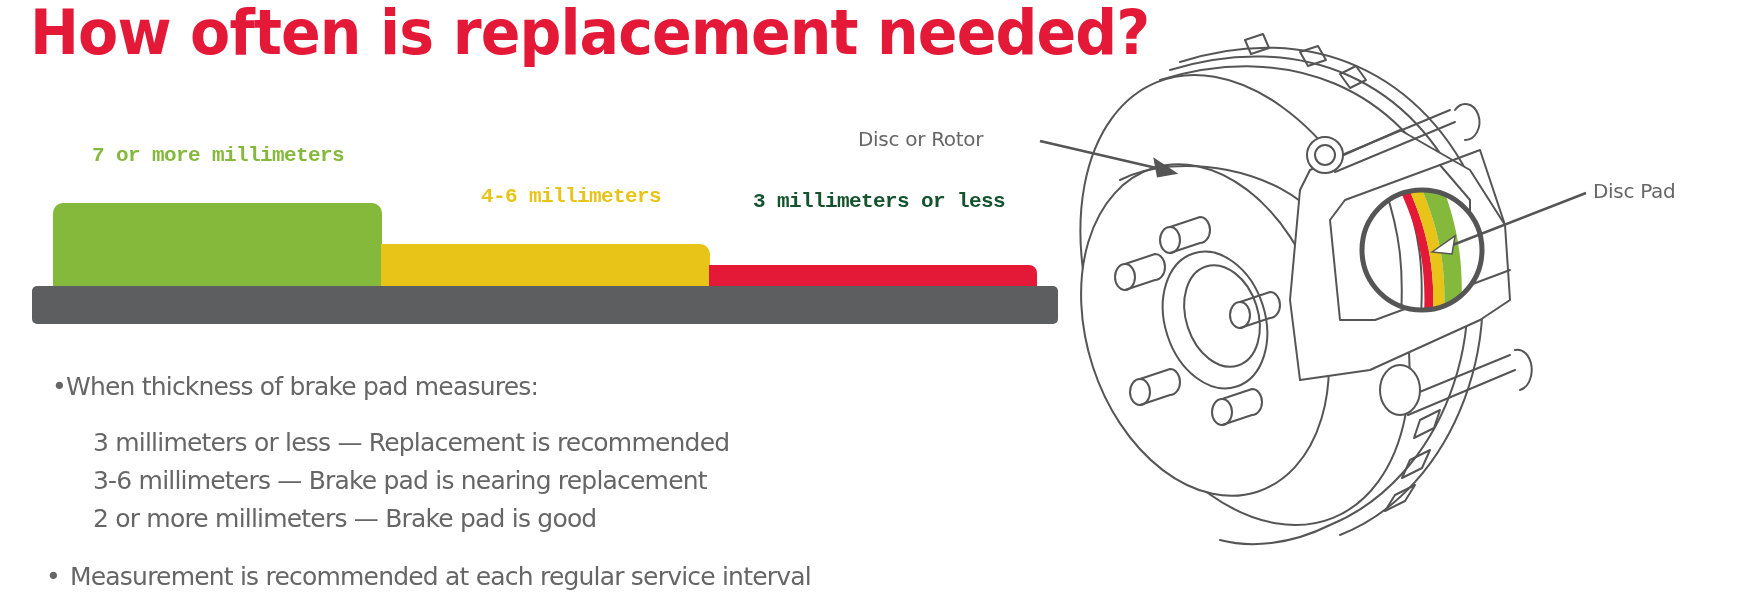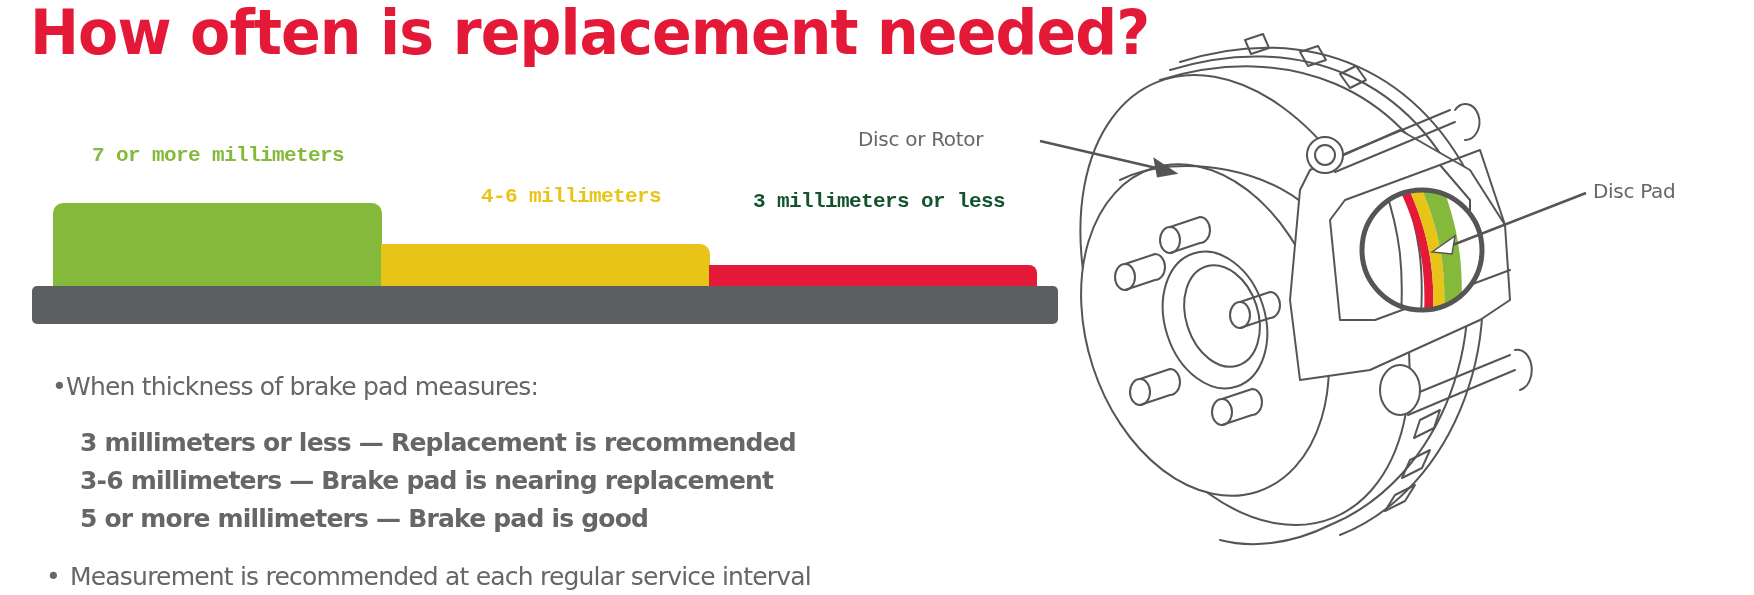--- a/index.html
+++ b/index.html
@@ -4,21 +4,21 @@
   <style>
     html, body { margin: 0; padding: 0; background: #ffffff; }
     body { width: 1754px; height: 595px; position: relative; overflow: hidden; font-family: "Liberation Sans", "DejaVu Sans", sans-serif; }
     .title { position: absolute; left: 30px; top: -4px; font-size: 63px; font-weight: 700; color: #e31937; letter-spacing: -1px; white-space: nowrap; font-family: "DejaVu Sans", sans-serif; transform: scaleX(0.93); transform-origin: left top; }
     .lvl-label { position: absolute; font-family: Liberation Mono, monospace; font-weight: 700; font-size: 21px; white-space: nowrap; letter-spacing: -0.6px; }
     .bar { position: absolute; }
     .base { position: absolute; left: 32px; top: 286px; width: 1026px; height: 38px; background: #5d5e60; border-radius: 5px; }
     .bullets { position: absolute; left: 42px; top: 372px; color: #666666; font-family: "DejaVu Sans", sans-serif; font-size: 25px; letter-spacing: -0.8px; }
     .bullet { position: absolute; white-space: nowrap; }
     .bullet .dot { display: inline-block; width: 24px; }
-    .sub { position: absolute; white-space: nowrap; left: 38px; font-weight: bold; }
+    .sub { position: absolute; white-space: nowrap; left: 51px; }
     .diagram { position: absolute; left: 0; top: 0; width: 1754px; height: 595px; }
     .callout { position: absolute; color: #666666; font-family: "DejaVu Sans", sans-serif; font-size: 20px; white-space: nowrap; letter-spacing: -0.3px; }
   </style>
 </head>
 <body>
 
 <div class="title">How often is replacement needed?</div>
 
 <div>
   <div class="lvl-label" style="left:92px; top:144px; color:#84b93c;">7 or more millimeters</div>
@@ -30,21 +30,21 @@
   <div class="bar" style="left:709px; top:265px; width:328px; height:24px; background:#e31937; border-radius:0 8px 0 0;"></div>
   <div class="base"></div>
 </div>
 
 <div class="bullets">
   <div class="bullet" style="top:0px; left:0;text-align:right;">
     <span class="dot">•</span><span>When thickness of brake pad measures:</span>
   </div>
   <div class="sub" style="top:56px;">3 millimeters or less — Replacement is recommended</div>
   <div class="sub" style="top:94px;">3-6 millimeters — Brake pad is nearing replacement</div>
-  <div class="sub" style="top:132px;">5 or more millimeters — Brake pad is good</div>
+  <div class="sub" style="top:132px;">2 or more millimeters — Brake pad is good</div>
   <div class="bullet" style="top:190px; left:4px;">
     <span class="dot">•</span><span>Measurement is recommended at each regular service interval</span>
   </div>
 </div>
 
 <svg class="diagram" viewBox="0 0 1754 595" xmlns="http://www.w3.org/2000/svg">
   <g fill="none" stroke="#555555" stroke-width="2" stroke-linecap="round" stroke-linejoin="round">
 
     <ellipse cx="1245" cy="300" rx="150" ry="235" transform="rotate(-22 1245 300)" fill="#ffffff"></ellipse>
 

